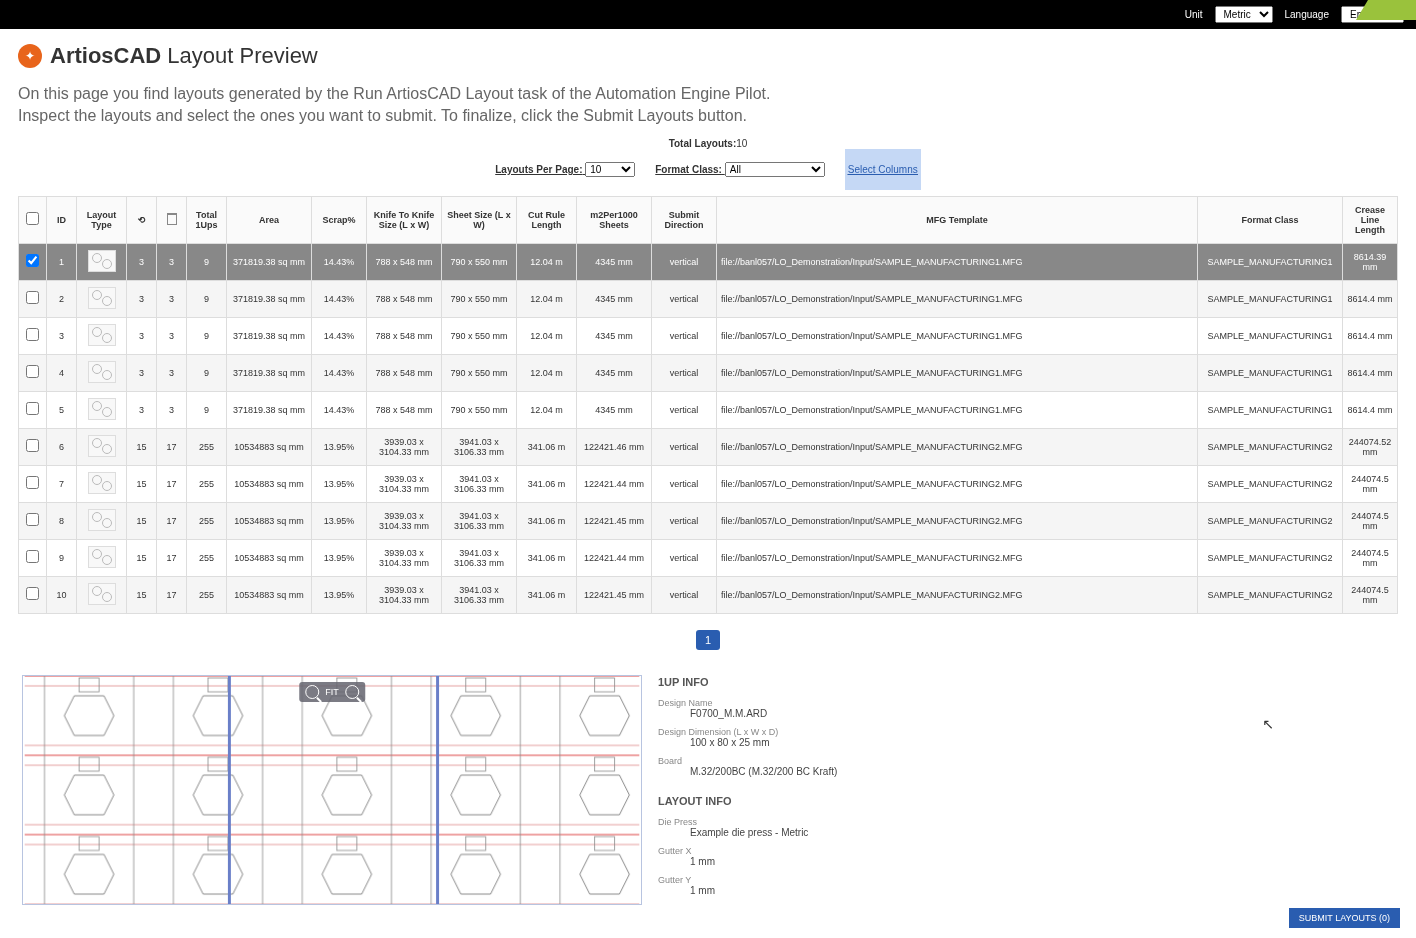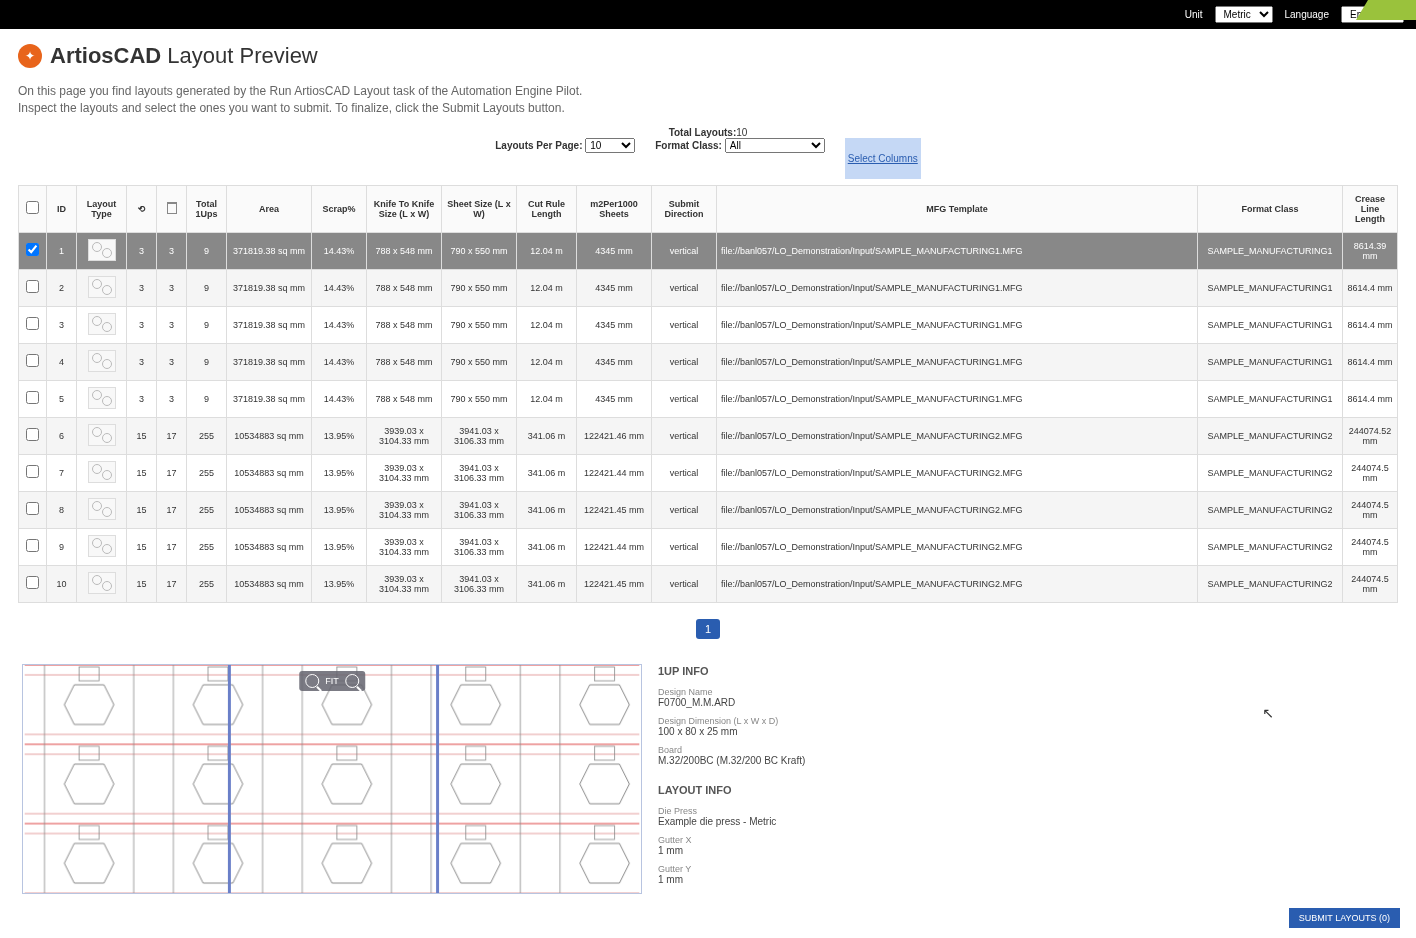--- a/index.html
+++ b/index.html
@@ -5,23 +5,23 @@
 * { box-sizing: border-box; margin: 0; padding: 0; }
 body { font-family: Arial, sans-serif; font-size: 11px; color: #333; background: #fff; }
 .topbar { background: #000; color: #fff; padding: 6px 12px; display: flex; justify-content: flex-end; align-items: center; gap: 12px; font-size: 10px; }
 .topbar select { font-size: 10px; padding: 1px 4px; }
 .corner-tab { position: absolute; top: 0; right: 0; width: 60px; height: 20px; background: #9ac23c; clip-path: polygon(20% 0, 100% 0, 100% 100%, 0 100%); }
 .page { padding: 14px 18px; }
 .title-row { display: flex; align-items: center; gap: 8px; margin-bottom: 14px; }
 .logo-icon { width: 24px; height: 24px; background: #e8641b; border-radius: 50%; display: flex; align-items: center; justify-content: center; color: #fff; font-size: 12px; }
 h1 { font-size: 22px; font-weight: 400; color: #333; }
 h1 b { font-weight: 700; }
-.desc { font-size: 12px; color: #666; margin-bottom: 10px; line-height: 1.4; }
+.desc { font-size: 16px; color: #666; margin-bottom: 10px; line-height: 1.4; }
 .controls-row { display: flex; justify-content: space-between; align-items: center; font-size: 10px; margin-bottom: 6px; flex-direction: column; }
-.controls-right { display: flex; align-items: flex-start; gap: 20px; }
+.controls-right { display: flex; align-items: center; gap: 20px; text-decoration: underline; }
 .controls-right select { font-size: 10px; min-width: 50px; }
 .select-cols { color: #2a5db0; text-decoration: underline; background: #c5d8f5; padding: 15px 3px; cursor: pointer; }
 table { width: 100%; border-collapse: collapse; font-size: 10px; table-layout: fixed; }
 th { background: #fafafa; border: 1px solid #ddd; padding: 8px 4px; text-align: center; font-weight: 700; font-size: 9px; vertical-align: middle; }
 td { border: 1px solid #ddd; padding: 6px 4px; text-align: center; font-size: 9px; vertical-align: middle; word-wrap: break-word; }
 tbody tr:nth-child(odd):not(.sel) { background: #fff; }
 tbody tr:nth-child(even):not(.sel) { background: #f5f5f5; }
 tr.sel td { background: #888; color: #fff; }
 .thumb { width: 28px; height: 22px; background: #f8f8f8; border: 1px solid #ddd; display: inline-block; position: relative; }
 .thumb::before, .thumb::after { content: ''; position: absolute; border: 1px solid #bbb; border-radius: 50%; width: 8px; height: 8px; }
@@ -31,21 +31,21 @@
 .page-btn { display: inline-block; background: #2a5db0; color: #fff; padding: 4px 9px; border-radius: 3px; font-size: 11px; }
 .bottom { display: flex; gap: 16px; padding: 0 4px; align-items: center; }
 .preview-pane { flex: 0 0 620px; height: 230px; border: 1px solid #b8c4e0; position: relative; background: #fff; overflow: hidden; }
 .preview-toolbar { position: absolute; top: 6px; left: 50%; transform: translateX(-50%); background: rgba(100,100,110,0.85); border-radius: 3px; padding: 3px 6px; display: flex; gap: 6px; align-items: center; color: #fff; font-size: 9px; z-index: 5; }
 .zoom-icon { width: 14px; height: 14px; display: inline-block; border: 1.5px solid #fff; border-radius: 50%; position: relative; }
 .zoom-icon::after { content: ''; position: absolute; width: 6px; height: 1.5px; background: #fff; bottom: -3px; right: -4px; transform: rotate(45deg); }
 .info-pane { flex: 1; padding: 10px 0; font-size: 10px; }
 .info-pane h3 { font-size: 11px; font-weight: 700; margin-bottom: 10px; color: #555; }
 .info-field { margin-bottom: 8px; }
 .info-label { font-size: 9px; color: #888; }
-.info-value { font-size: 10px; color: #444; }
+.info-value { font-size: 10px; color: #444; margin-left: 32px; }
 .submit-btn { position: fixed; bottom: 10px; right: 16px; background: #2a5db0; color: #fff; padding: 5px 10px; font-size: 9px; border: none; cursor: pointer; }
 .cursor-icon { position: absolute; top: 50px; right: 120px; font-size: 14px; color: #333; }
 svg.grid-pattern { width: 100%; height: 100%; }
 .del-icon { display:inline-block; width:10px; height:12px; border:1px solid #888; border-top:2px solid #888; position:relative; }
 </style>
 </head>
 <body>
 
 <div class="corner-tab"></div>
 

